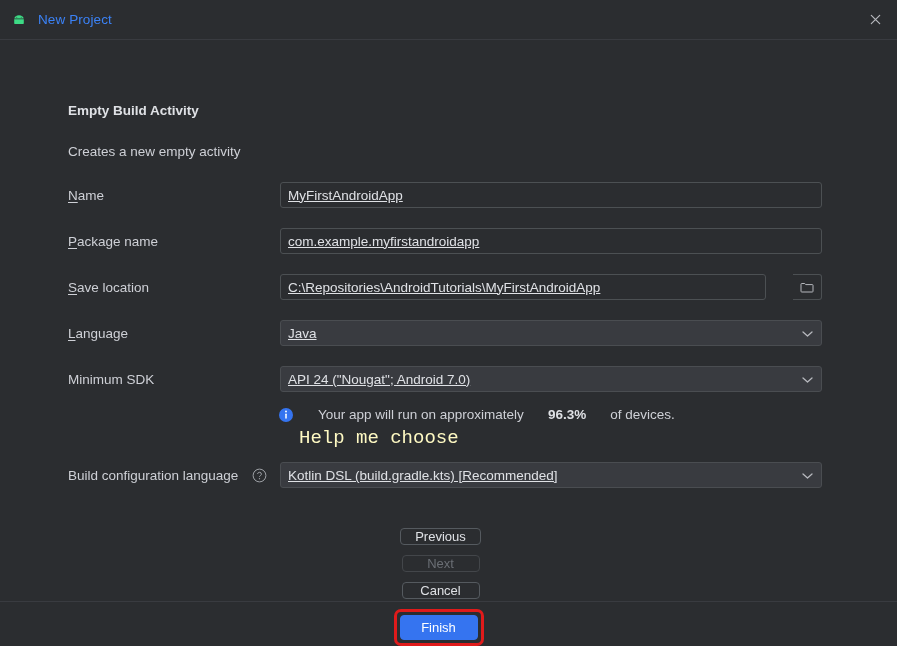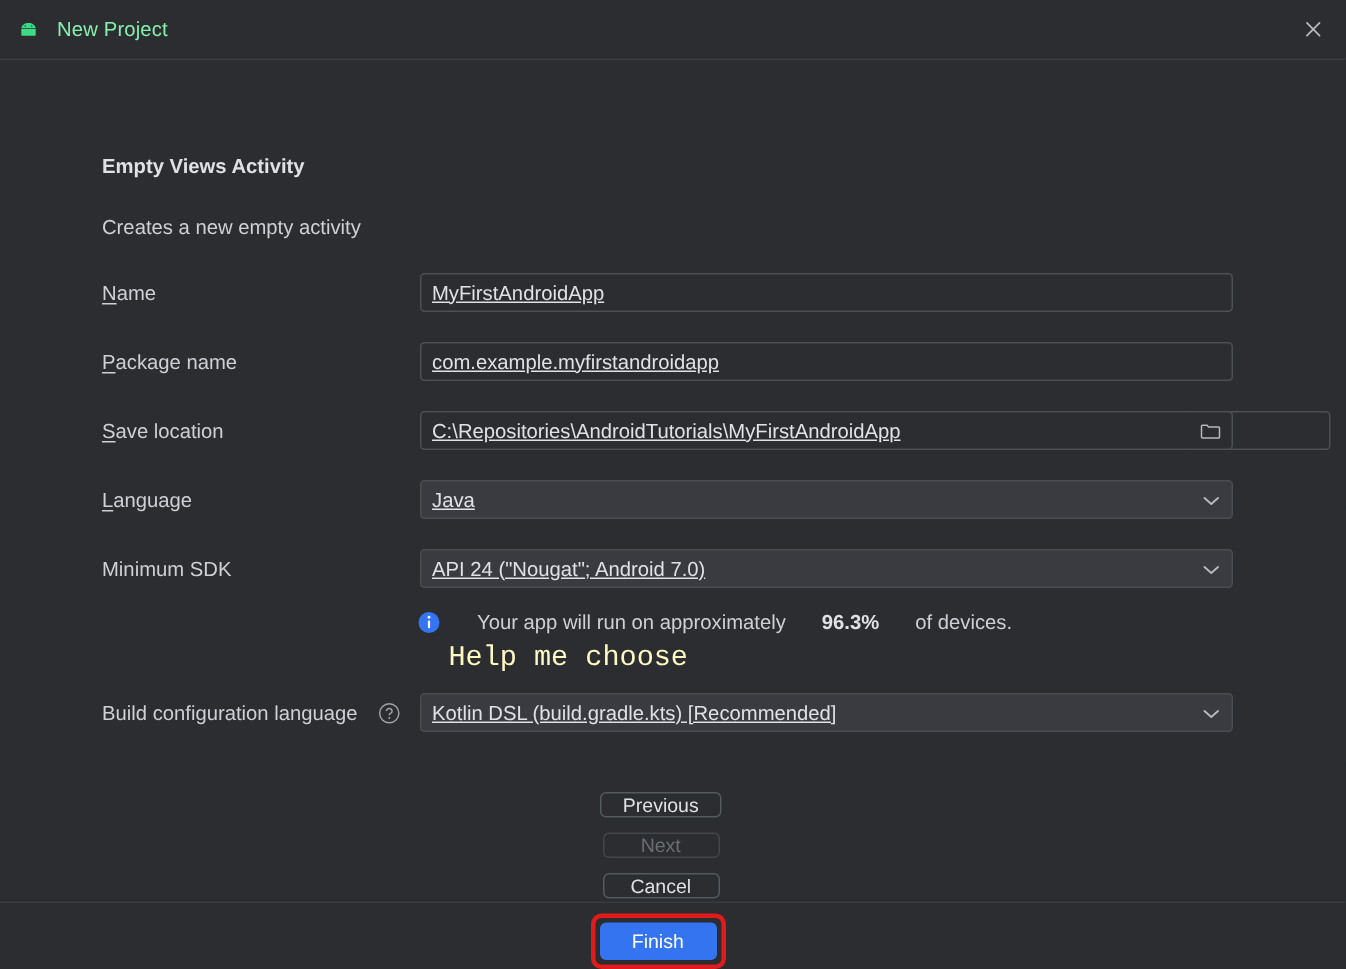--- a/index.html
+++ b/index.html
@@ -38,21 +38,21 @@
     margin-left: 10px;
     width: 18px;
     height: 18px;
     display: flex;
     align-items: center;
     justify-content: center;
   }
   .titlebar-title {
     margin-left: 10px;
     font-size: 13.5px;
-    color: #86efac;
+    color: #3b82f6;
     letter-spacing: 0.1px;
   }
   .titlebar-close {
     position: absolute;
     right: 0px;
     top: 0px;
     width: 44px;
     height: 38px;
     display: flex;
     align-items: center;
@@ -111,21 +111,21 @@
     color: #dfe1e5;
     overflow: hidden;
     white-space: nowrap;
     text-decoration: underline;
   }
   .field.combo {
     background: #393b40;
     border: 1px solid #4a4d51;
     padding-right: 29px;
   }
-  .field.withbrowse { width: 607px; }
+  .field.withbrowse { width: 486px; }
 
   .browse-btn {
     position: absolute;
     left: 793px;
     width: 29px;
     height: 26px;
     box-sizing: border-box;
     background: #2b2d30;
     border: 1px solid #4c5053;
     border-left: none;
@@ -249,21 +249,21 @@
     <div class="titlebar-title">New Project</div>
     <div class="titlebar-close">
       <svg width="13" height="13" viewBox="0 0 13 13">
         <path d="M2.3 2.3 L10.7 10.7 M10.7 2.3 L2.3 10.7" stroke="#b6b8bd" stroke-width="1.2" stroke-linecap="round"></path>
       </svg>
     </div>
   </div>
 
   <div class="content">
 
-    <div class="heading">Empty Views Activity</div>
+    <div class="heading">Empty Build Activity</div>
     <div class="subheading">Creates a new empty activity</div>
 
     <div class="row-label" style="top:148px"><span class="mn">N</span><span>ame</span></div>
     <div class="field" style="top:142px">
         <span>MyFirstAndroidApp</span>
       </div>
 
     <div class="row-label" style="top:194px"><span class="mn">P</span><span>ackage name</span></div>
     <div class="field" style="top:188px">
         <span>com.example.myfirstandroidapp</span>

